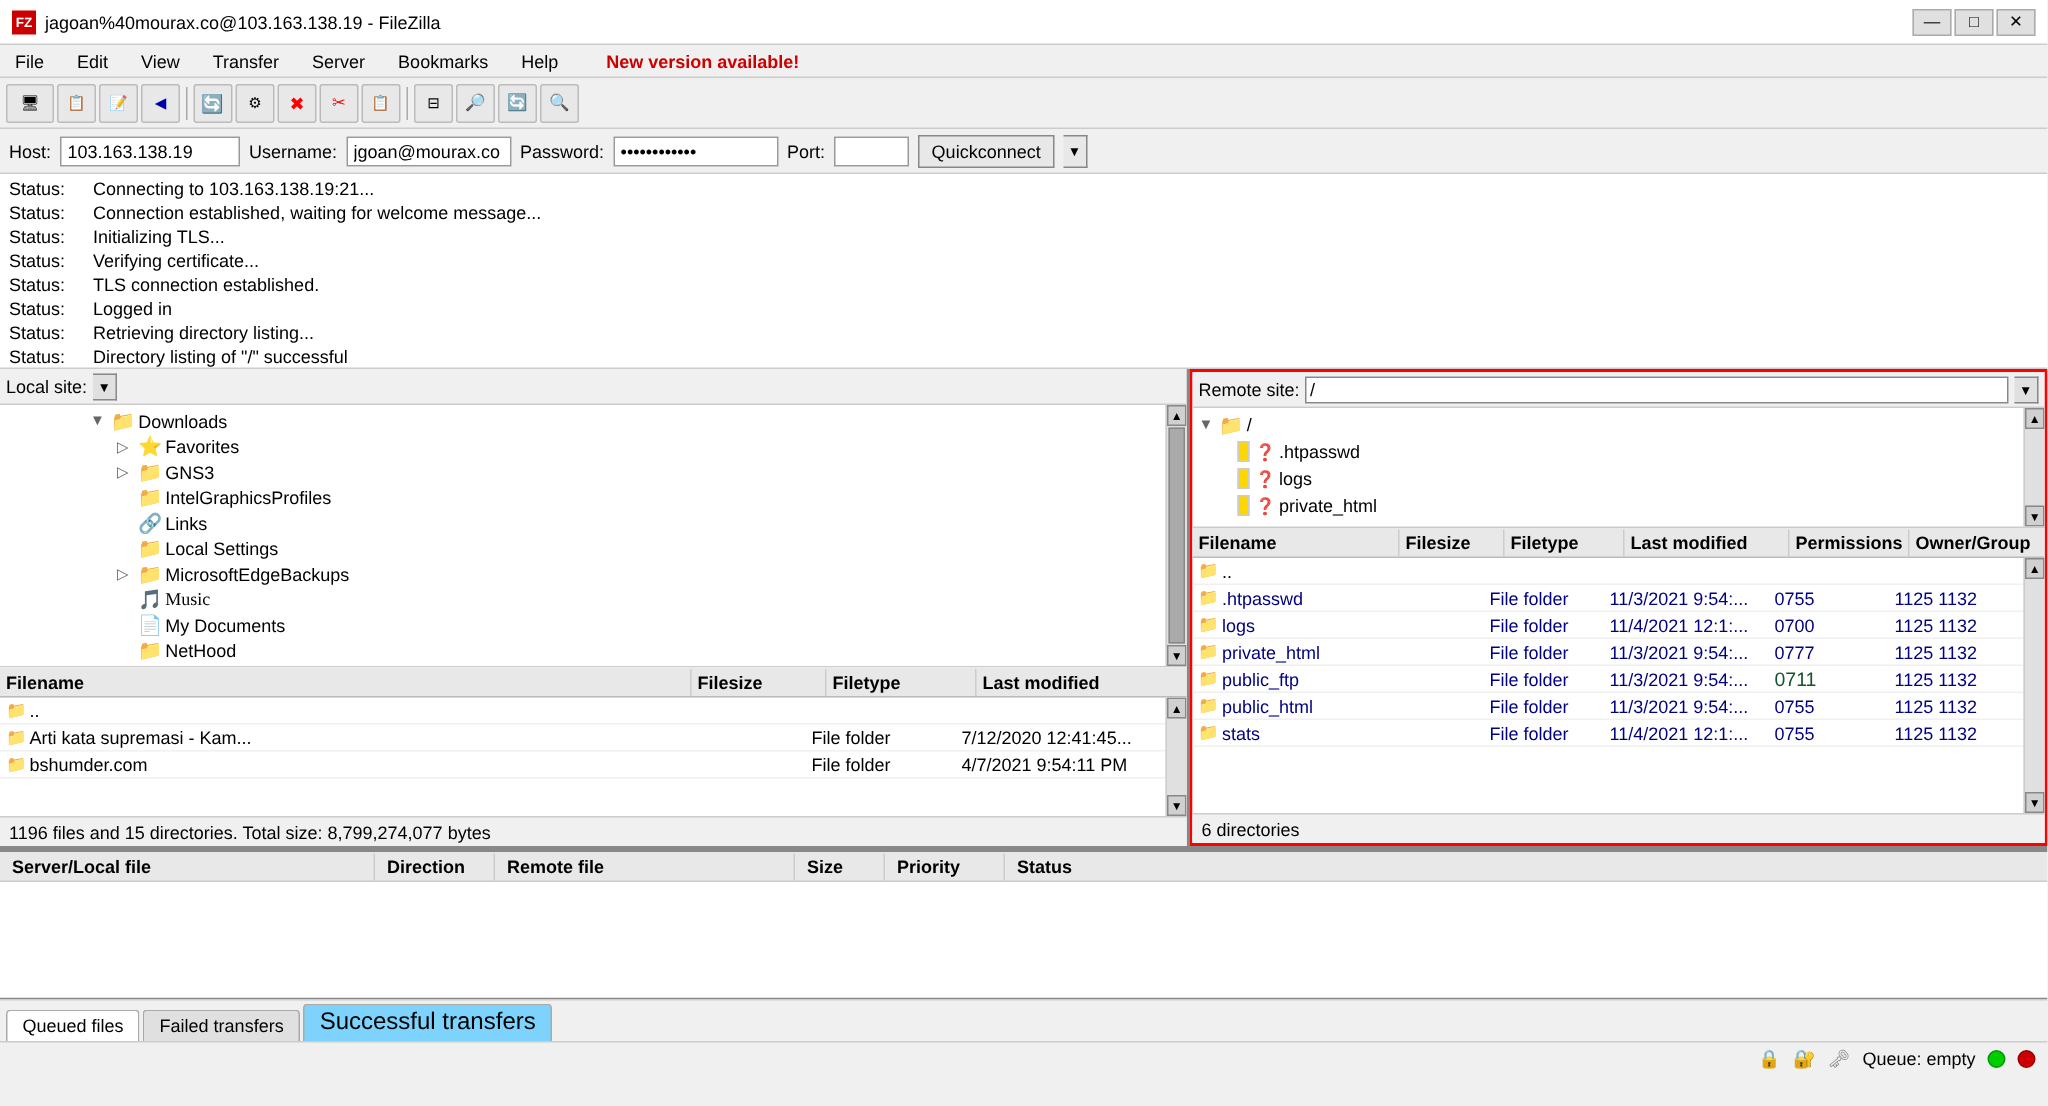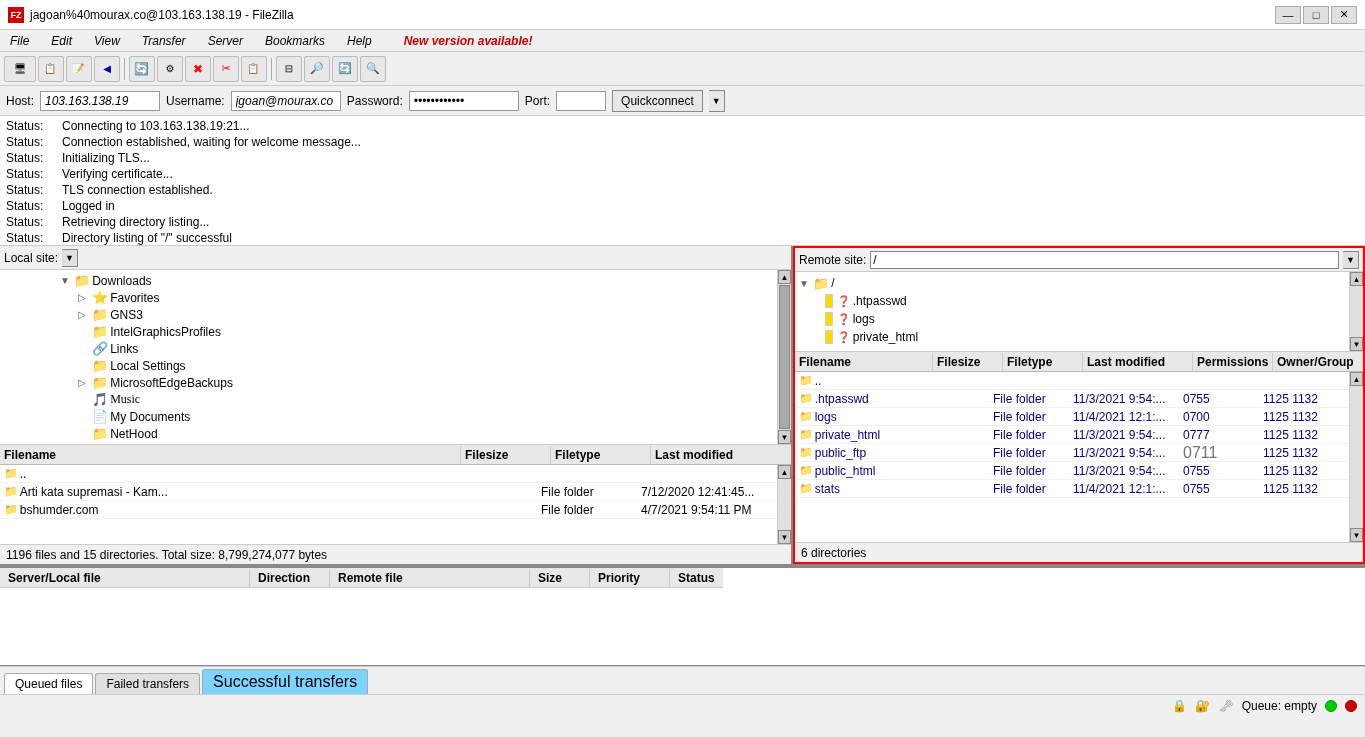--- a/index.html
+++ b/index.html
@@ -6,34 +6,34 @@
     body { font-family: 'Segoe UI', Tahoma, Geneva, Verdana, sans-serif; font-size: 12px; background: #f0f0f0; color: #000; width: 1365px; height: 737px; overflow: hidden; }
     
     
     #title-bar { background: #fff; border-bottom: 1px solid #ccc; display: flex; align-items: center; justify-content: space-between; padding: 6px 8px; height: 30px; }
     #title-bar-left { display: flex; align-items: center; gap: 6px; font-size: 12px; font-weight: normal; }
     #title-bar-icon { width: 16px; height: 16px; background: #cc0000; display: flex; align-items: center; justify-content: center; font-size: 9px; color: white; font-weight: bold; }
     #title-bar-controls { display: flex; gap: 2px; }
     .title-btn { width: 26px; height: 18px; background: #e0e0e0; border: 1px solid #aaa; cursor: pointer; display: flex; align-items: center; justify-content: center; font-size: 11px; }
 
     
-    #menu-bar { background: #f0f0f0; display: flex; align-items: center; padding: 2px 4px; height: 22px; border-bottom: 1px solid #ccc; gap: 10px; font-style: italic; }
+    #menu-bar { background: #f0f0f0; display: flex; align-items: center; padding: 2px 4px; height: 22px; border-bottom: 1px solid #ccc; gap: 10px; }
     .menu-item { padding: 2px 6px; cursor: pointer; font-size: 12px; }
     .menu-new-version { color: #cc0000; font-weight: bold; margin-left: 10px; }
 
     
     #toolbar { background: #f0f0f0; display: flex; align-items: center; padding: 3px 4px; height: 34px; border-bottom: 1px solid #ccc; gap: 2px; }
     .tb-btn { width: 26px; height: 26px; background: #e8e8e8; border: 1px solid #bbb; cursor: pointer; display: flex; align-items: center; justify-content: center; font-size: 12px; border-radius: 2px; }
     .tb-separator { width: 1px; height: 22px; background: #aaa; margin: 0 2px; }
     .tb-btn-wide { width: 32px; }
 
     
     #conn-bar { background: #f0f0f0; display: flex; align-items: center; padding: 3px 6px; height: 30px; border-bottom: 1px solid #ccc; gap: 6px; font-size: 12px; }
     .conn-label { color: #000; }
-    .conn-input { height: 20px; border: 1px solid #999; padding: 0 4px; font-size: 12px; background: white; font-style: italic; }
+    .conn-input { height: 20px; border: 1px solid #999; padding: 0 4px; font-size: 12px; background: white; }
     #host-input { width: 120px; }
     #username-input { width: 110px; }
     #password-input { width: 110px; }
     #port-input { width: 50px; }
     .quickconnect-btn { height: 22px; background: #e8e8e8; border: 1px solid #888; padding: 0 8px; cursor: pointer; font-size: 12px; }
     .quickconnect-arrow { width: 16px; height: 22px; background: #e8e8e8; border: 1px solid #888; border-left: none; cursor: pointer; display: flex; align-items: center; justify-content: center; font-size: 9px; }
 
     
     #status-area { background: white; padding: 2px 6px; height: 130px; border-bottom: 1px solid #ccc; overflow: hidden; font-size: 12px; }
     .status-row { display: flex; gap: 6px; line-height: 16px; }
@@ -375,21 +375,21 @@
           </div>
 
           <div style="display:flex; align-items:center; height:18px; border-bottom:1px solid #f0f0f0;">
             <div style="flex:1; padding:1px 4px; font-size:12px; display:flex; align-items:center; gap:2px; color:#000080;">
               <span style="color:#ffd700; font-size:11px;">📁</span>
               <span>public_ftp</span>
             </div>
             <div style="width:70px; padding:1px 4px; font-size:12px; color:#000080;"></div>
             <div style="width:80px; padding:1px 4px; font-size:12px; color:#000080;">File folder</div>
             <div style="width:110px; padding:1px 4px; font-size:12px; color:#000080;">11/3/2021 9:54:...</div>
-            <div style="width:80px; padding:1px 4px; font-size:16px; color:#737373;">0711</div>
+            <div style="width:80px; padding:1px 4px; font-size:13px; color:#14532d;">0711</div>
             <div style="width:90px; padding:1px 4px; font-size:12px; color:#000080;">1125 1132</div>
           </div>
 
           <div style="display:flex; align-items:center; height:18px; border-bottom:1px solid #f0f0f0;">
             <div style="flex:1; padding:1px 4px; font-size:12px; display:flex; align-items:center; gap:2px; color:#000080;">
               <span style="color:#ffd700; font-size:11px;">📁</span>
               <span>public_html</span>
             </div>
             <div style="width:70px; padding:1px 4px; font-size:12px; color:#000080;"></div>
             <div style="width:80px; padding:1px 4px; font-size:12px; color:#000080;">File folder</div>
@@ -418,21 +418,21 @@
       </div>
       <div style="height:20px; background:#f0f0f0; border-top:1px solid #ccc; display:flex; align-items:center; padding:0 6px; font-size:12px;">
         <span>6 directories</span>
       </div>
     </div>
 
   </div>
 
 </div>
 
-<div id="queue-area" style="height:100px; background:white; display:flex; flex-direction:row; border-bottom:1px solid #888;">
+<div id="queue-area" style="height:100px; background:white; display:flex; flex-direction:column; border-bottom:1px solid #888;">
   <div style="display:flex; background:#e8e8e8; border-bottom:1px solid #ccc; height:20px; align-items:center; font-size:12px; font-weight:bold;">
     <div style="width:250px; padding:2px 8px; border-right:1px solid #ccc; cursor:pointer;">Server/Local file</div>
     <div style="width:80px; padding:2px 8px; border-right:1px solid #ccc; cursor:pointer;">Direction</div>
     <div style="width:200px; padding:2px 8px; border-right:1px solid #ccc; cursor:pointer;">Remote file</div>
     <div style="width:60px; padding:2px 8px; border-right:1px solid #ccc; cursor:pointer;">Size</div>
     <div style="width:80px; padding:2px 8px; border-right:1px solid #ccc; cursor:pointer;">Priority</div>
     <div style="flex:1; padding:2px 8px; cursor:pointer;">Status</div>
   </div>
   <div style="flex:1; background:white;"></div>
 </div>

